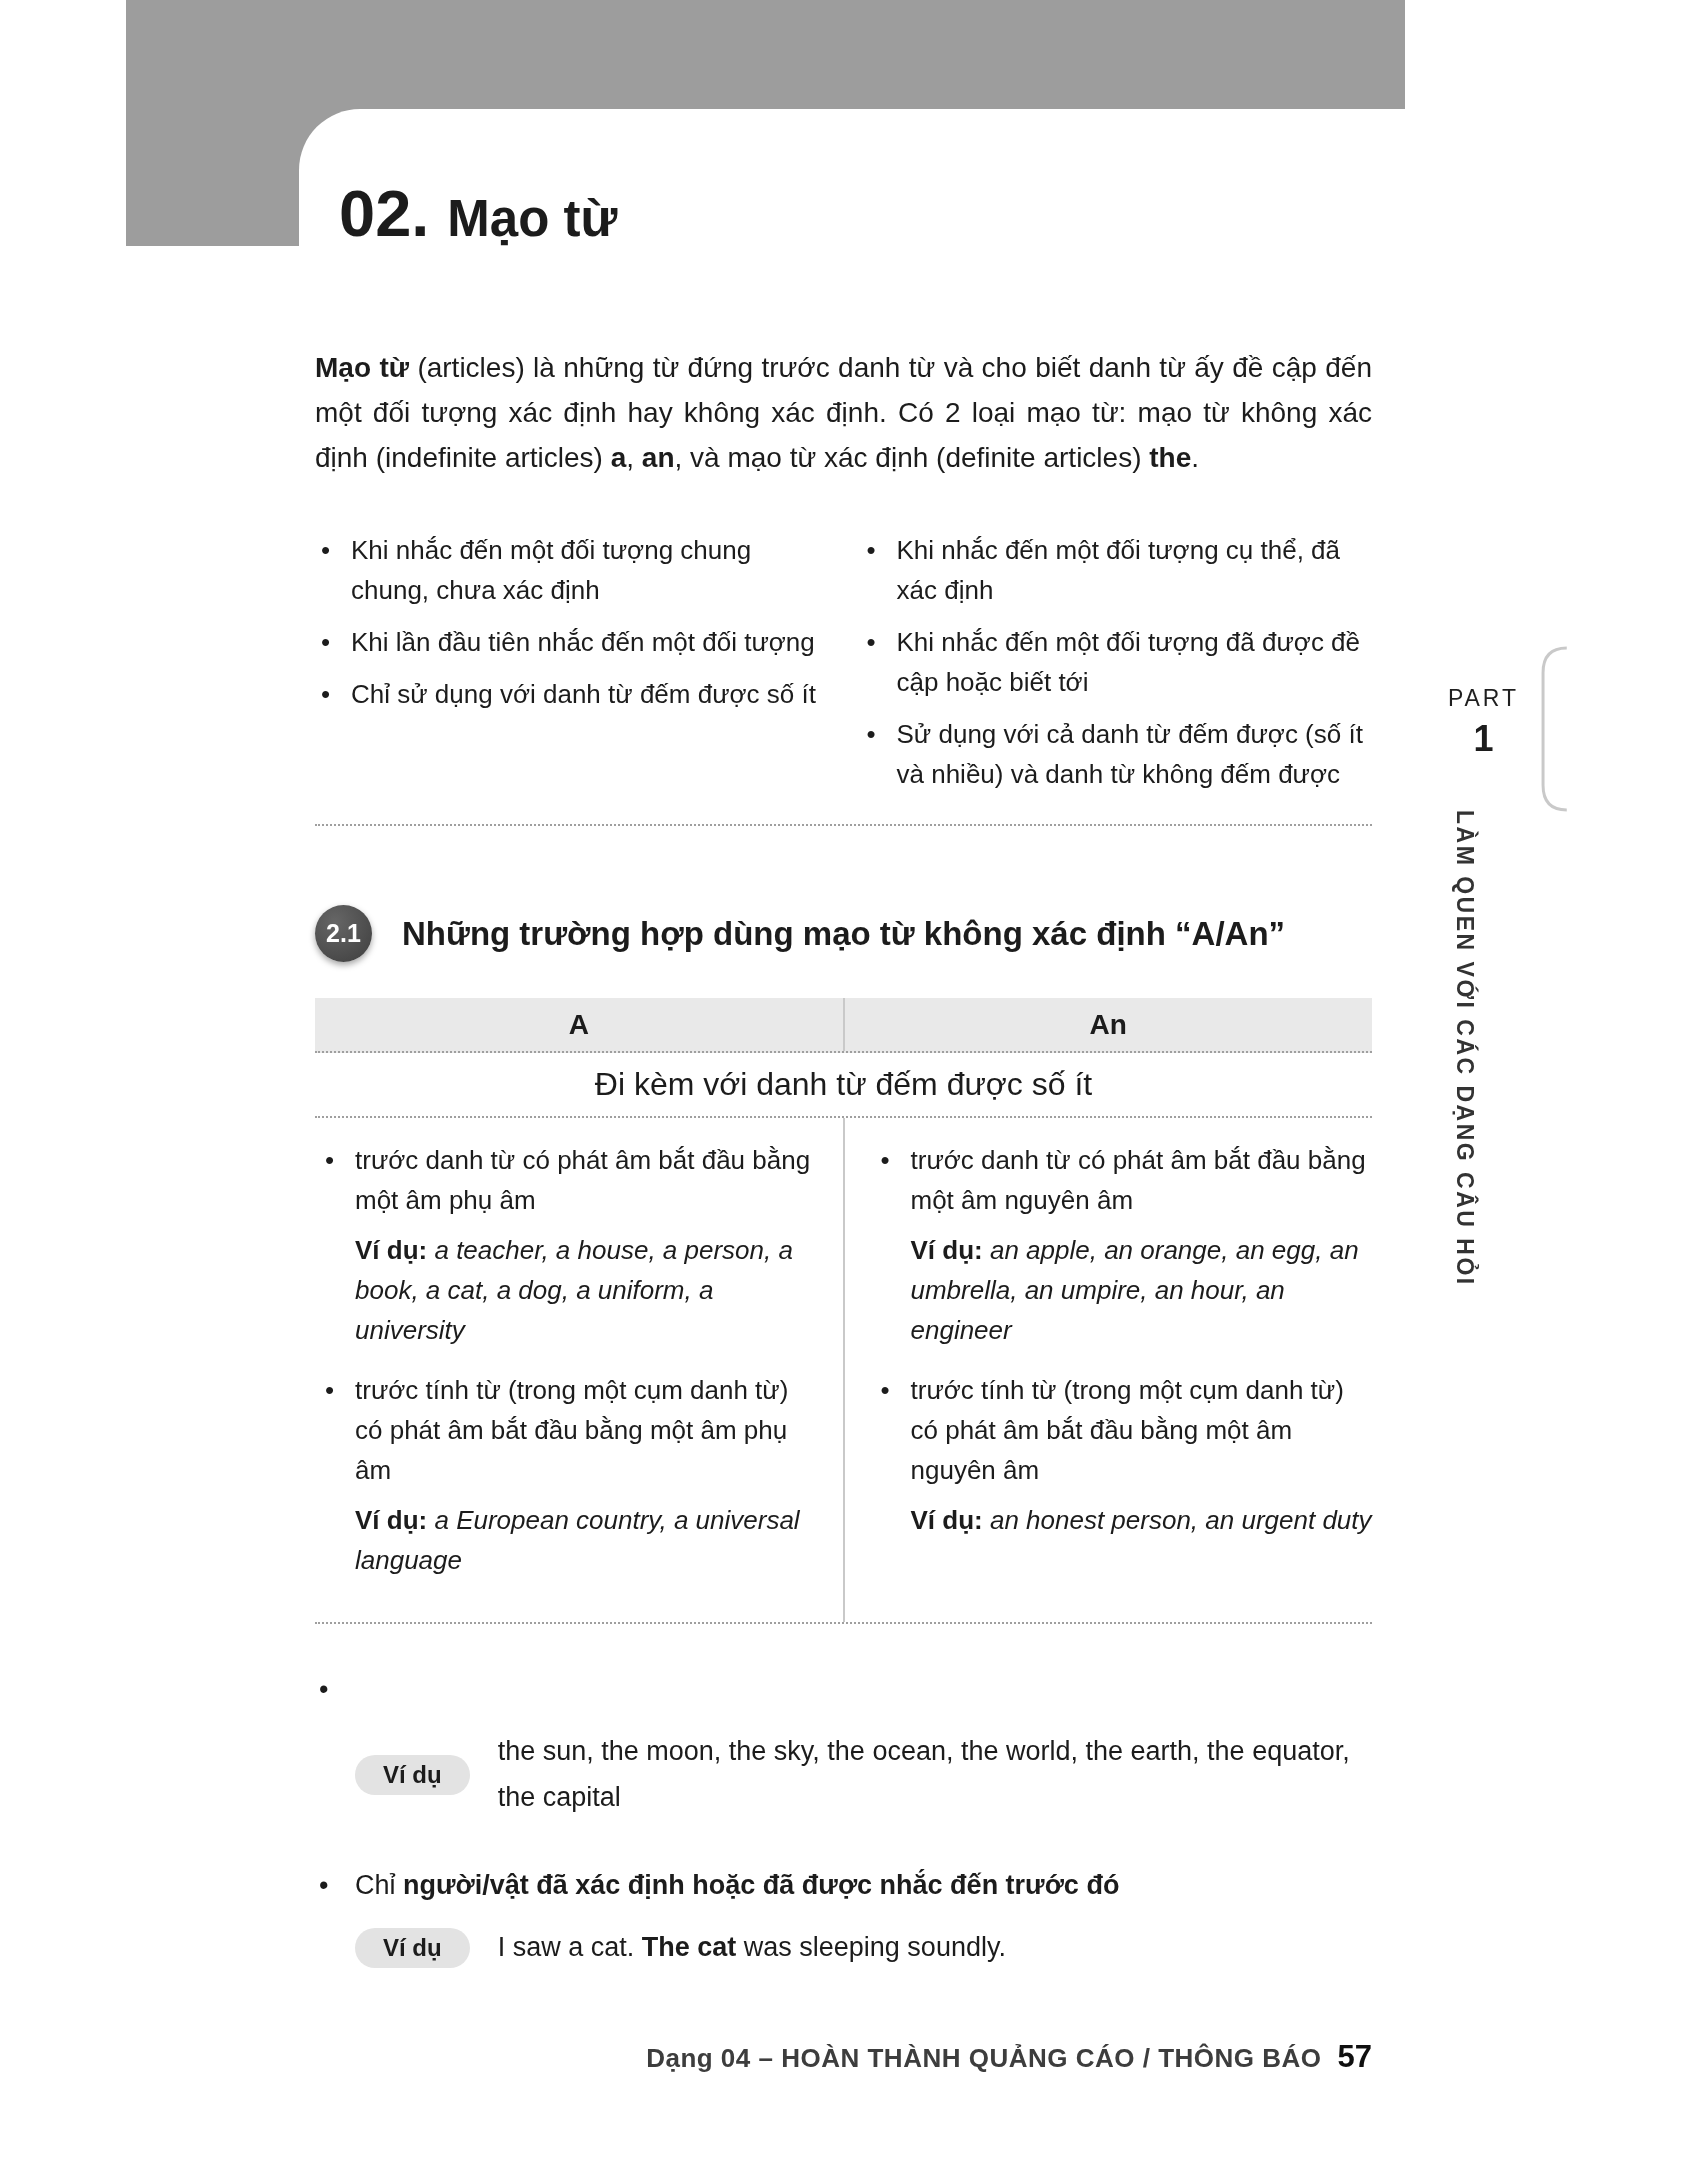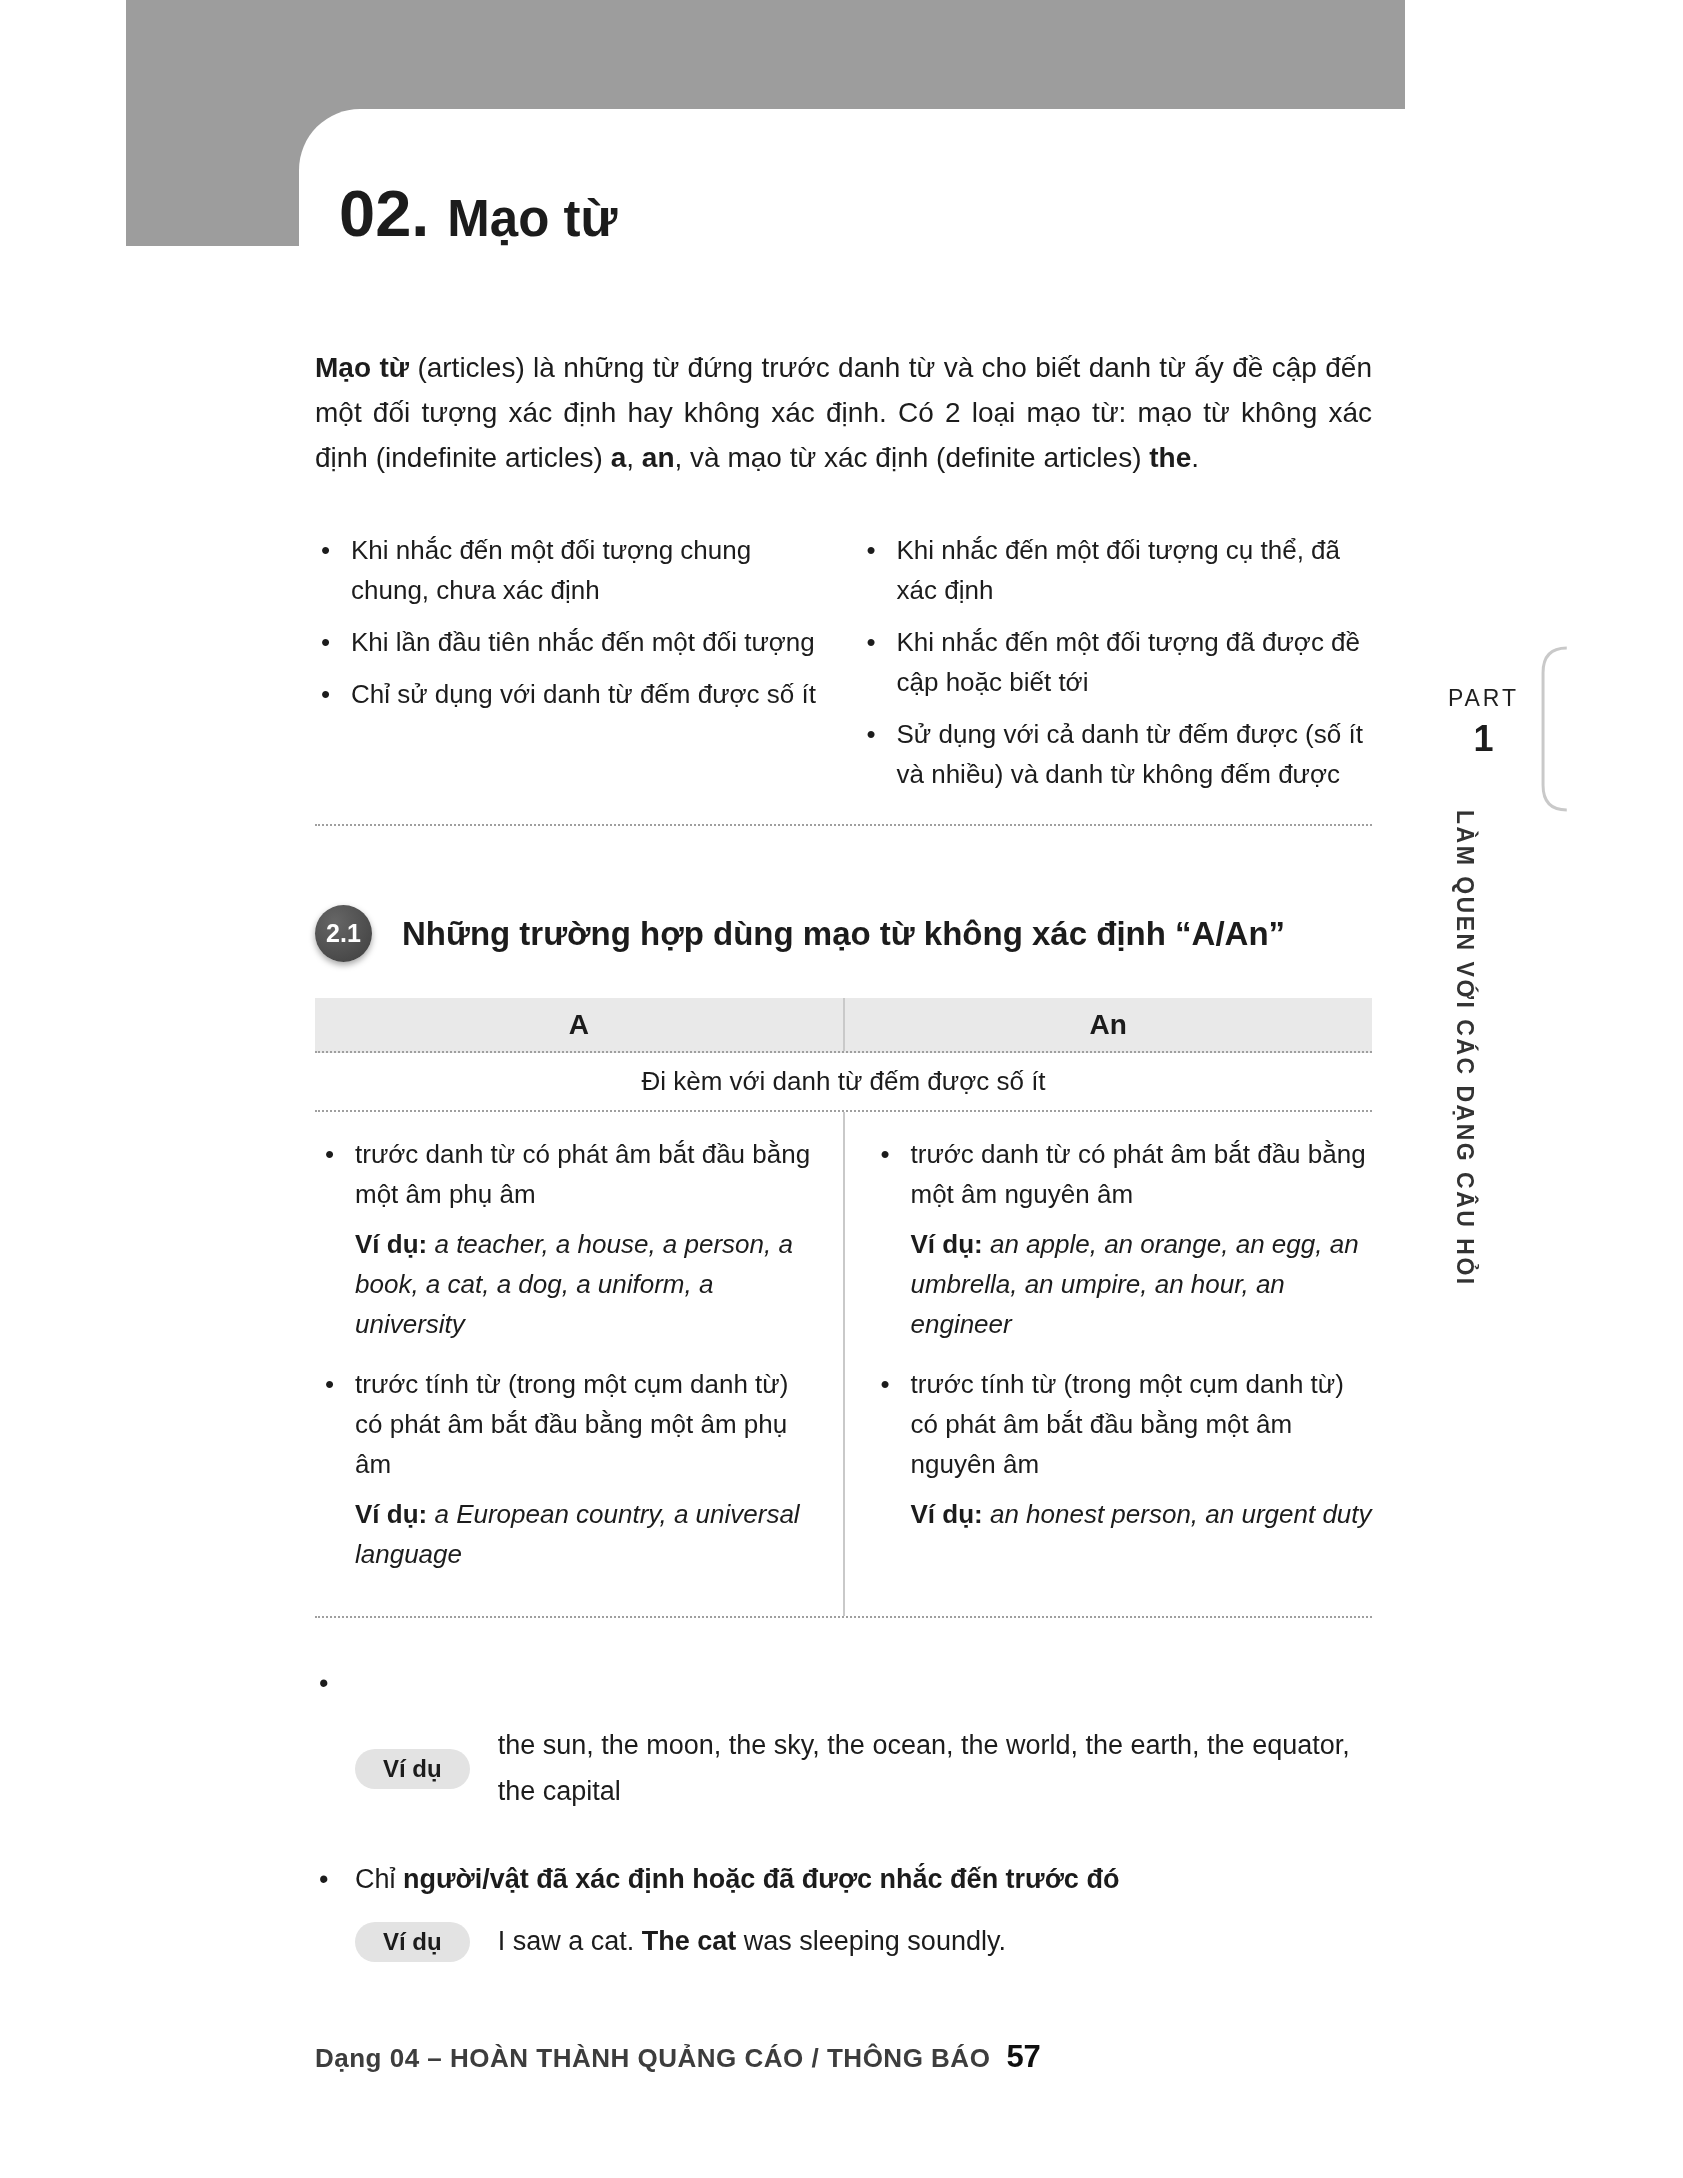--- a/index.html
+++ b/index.html
@@ -104,21 +104,21 @@
     border-bottom: 2px dotted #9f9f9f;
   }
   .t2-head .th {
     flex: 1;
     display: flex; align-items: center; justify-content: center;
     font-weight: bold; font-size: 28px;
   }
   .t2-head .th + .th { border-left: 2px solid #c9c9c9; }
   .t2-shared {
     text-align: center;
-    font-size: 26px;
+    font-size: 32px;
     padding: 13px 0;
     border-bottom: 2px dotted #9f9f9f;
   }
   .t2-body {
     display: flex;
     border-bottom: 2px dotted #9f9f9f;
   }
   .t2-col {
     flex: 1;
     padding: 22px 26px 32px 4px;
@@ -168,21 +168,21 @@
     letter-spacing: 2.5px;
     color: #333333;
     white-space: nowrap;
   }
 
   
   .footer {
     position: absolute;
     left: 315px; top: 2039px;
     width: 1057px;
-    text-align: left;
+    text-align: right;
   }
   .f-label { font-weight: bold; font-size: 26px; color: #3d3d3d; letter-spacing: 0.5px; }
   .f-page { font-weight: bold; font-size: 31px; color: #0f0f0f; margin-left: 16px; }
 </style>
 </head>
 <body>
 
 <div class="page">
 
   <div class="gray-band"></div>

